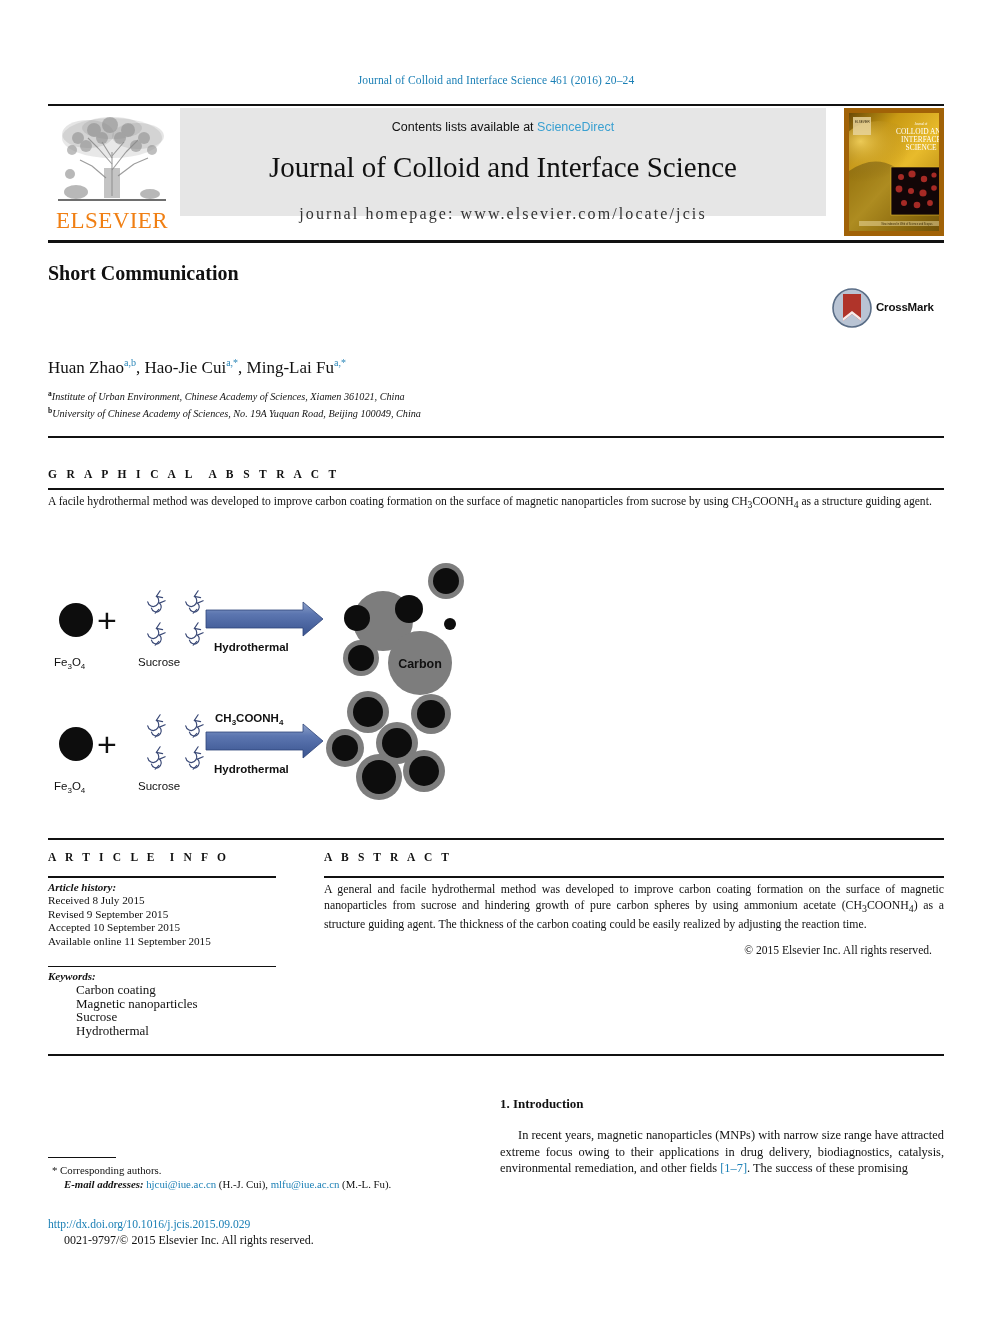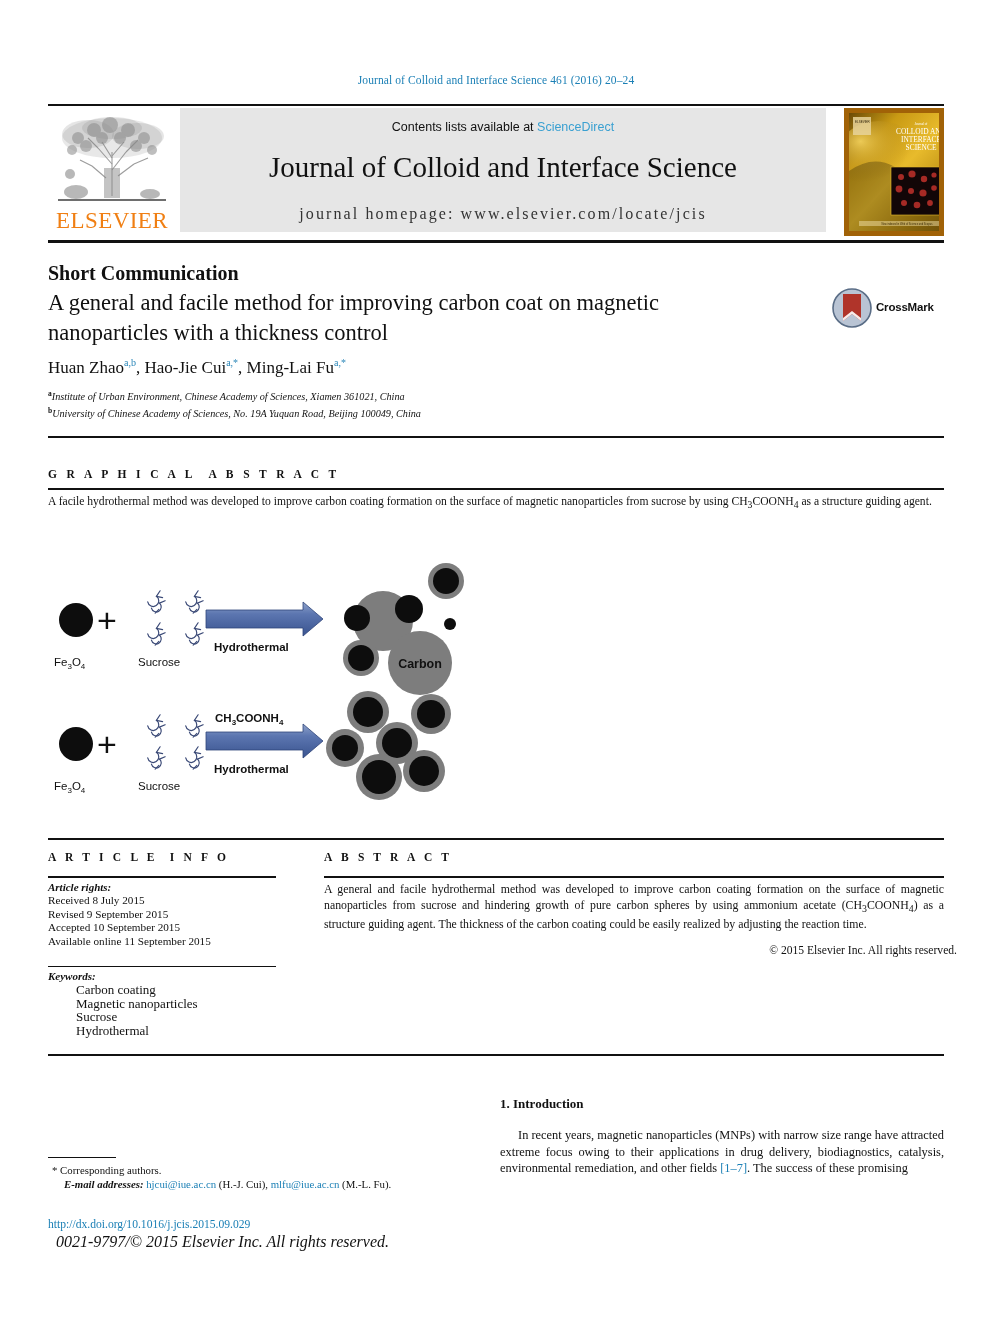--- a/index.html
+++ b/index.html
@@ -65,21 +65,21 @@
     text-align: center;
     color: #f07f13;
     font-family: "Liberation Serif", serif;
     font-size: 23px;
     letter-spacing: 0.4px;
     line-height: 26px;
   }
   .center-banner {
     position: absolute;
     left: 132px; top: 0;
-    width: 646px; height: 124px;
+    width: 646px; height: 108px;
     background: #e6e6e6;
   }
   .contents-line {
     position: absolute;
     left: 0; top: 12px;
     width: 646px;
     text-align: center;
     font-family: "Liberation Sans", sans-serif;
     font-size: 12.5px;
     color: #111;
@@ -309,21 +309,21 @@
     left: 324px; top: 882px;
     width: 620px;
     font-family: "Liberation Serif", serif;
     font-size: 11.8px;
     line-height: 15.6px;
     text-align: justify;
     color: #111;
   }
   .abs-copy {
     position: absolute;
-    left: 337px; top: 944px;
+    left: 312px; top: 944px;
     width: 620px;
     text-align: right;
     font-family: "Liberation Serif", serif;
     font-size: 11.6px;
     color: #111;
   }
   .band-rule-bot {
     position: absolute;
     left: 48px; top: 1054px;
     width: 896px; height: 1.5px;
@@ -378,25 +378,24 @@
   }
   .doi-line {
     position: absolute;
     left: 48px; top: 1218px;
     font-family: "Liberation Serif", serif;
     font-size: 11.6px;
     color: #1a7fb5;
   }
   .issn-line {
     position: absolute;
-    left: 56px; top: 1233px;
-    font-family: "Liberation Serif", serif;
-    font-size: 16px;
-    color: #111;
-    font-style: italic;
+    left: 64px; top: 1233px;
+    font-family: "Liberation Serif", serif;
+    font-size: 12px;
+    color: #111;
   }
 </style>
 </head>
 <body>
 
 <div class="page">
 
   <div class="runhead">Journal of Colloid and Interface Science 461 (2016) 20–24</div>
 
   <div class="masthead-rule-top"></div>
@@ -499,21 +498,20 @@
         </g>
         <rect x="10" y="108" width="96" height="5" fill="#f0e0a8" opacity="0.5"></rect>
         <text x="58" y="112" font-size="2.6" text-anchor="middle" fill="#3a2a04" font-family="Liberation Sans, sans-serif">Now indexed in Web of Science and Scopus</text>
         <text x="88" y="122" font-size="2.4" fill="#ffffff" font-family="Liberation Sans, sans-serif">www.elsevier.com/locate/jcis</text>
       </svg>
     </div>
   </div>
   <div class="masthead-rule-bot"></div>
 
   <div class="short-comm">Short Communication</div>
-  <div class="title">A general and facile method for improving carbon coat on magnetic nanoparticles with a thickness control</div>
 
   <div class="crossmark">
     <svg class="crossmark-badge" viewBox="0 0 40 40">
       <circle cx="20" cy="20" r="19" fill="#b9c4d4" stroke="#5a6d86" stroke-width="1.6"></circle>
       <path d="M11 6 L29 6 L29 33 L20 26 L11 33 Z" fill="#b0342a"></path>
       <path d="M20 26 L11 33 L11 30 L20 23 L29 30 L29 33 Z" fill="#ffffff" opacity="0.9"></path>
     </svg>
     <div class="crossmark-text">CrossMark</div>
   </div>
 
@@ -661,21 +659,21 @@
       </g>
     </svg>
   </div>
 
   <div class="band-rule-top"></div>
   <div class="info-head">A R T I C L E&nbsp;&nbsp;I N F O</div>
   <div class="abs-head">A B S T R A C T</div>
   <div class="info-rule"></div>
   <div class="abs-rule"></div>
 
-  <div class="hist-label">Article rights:</div>
+  <div class="hist-label">Article history:</div>
   <div class="hist-list">
     <div>Received 8 July 2015</div>
     <div>Revised 9 September 2015</div>
     <div>Accepted 10 September 2015</div>
     <div>Available online 11 September 2015</div>
   </div>
 
   <div class="kw-rule"></div>
   <div class="kw-label">Keywords:</div>
   <div class="kw-list">

